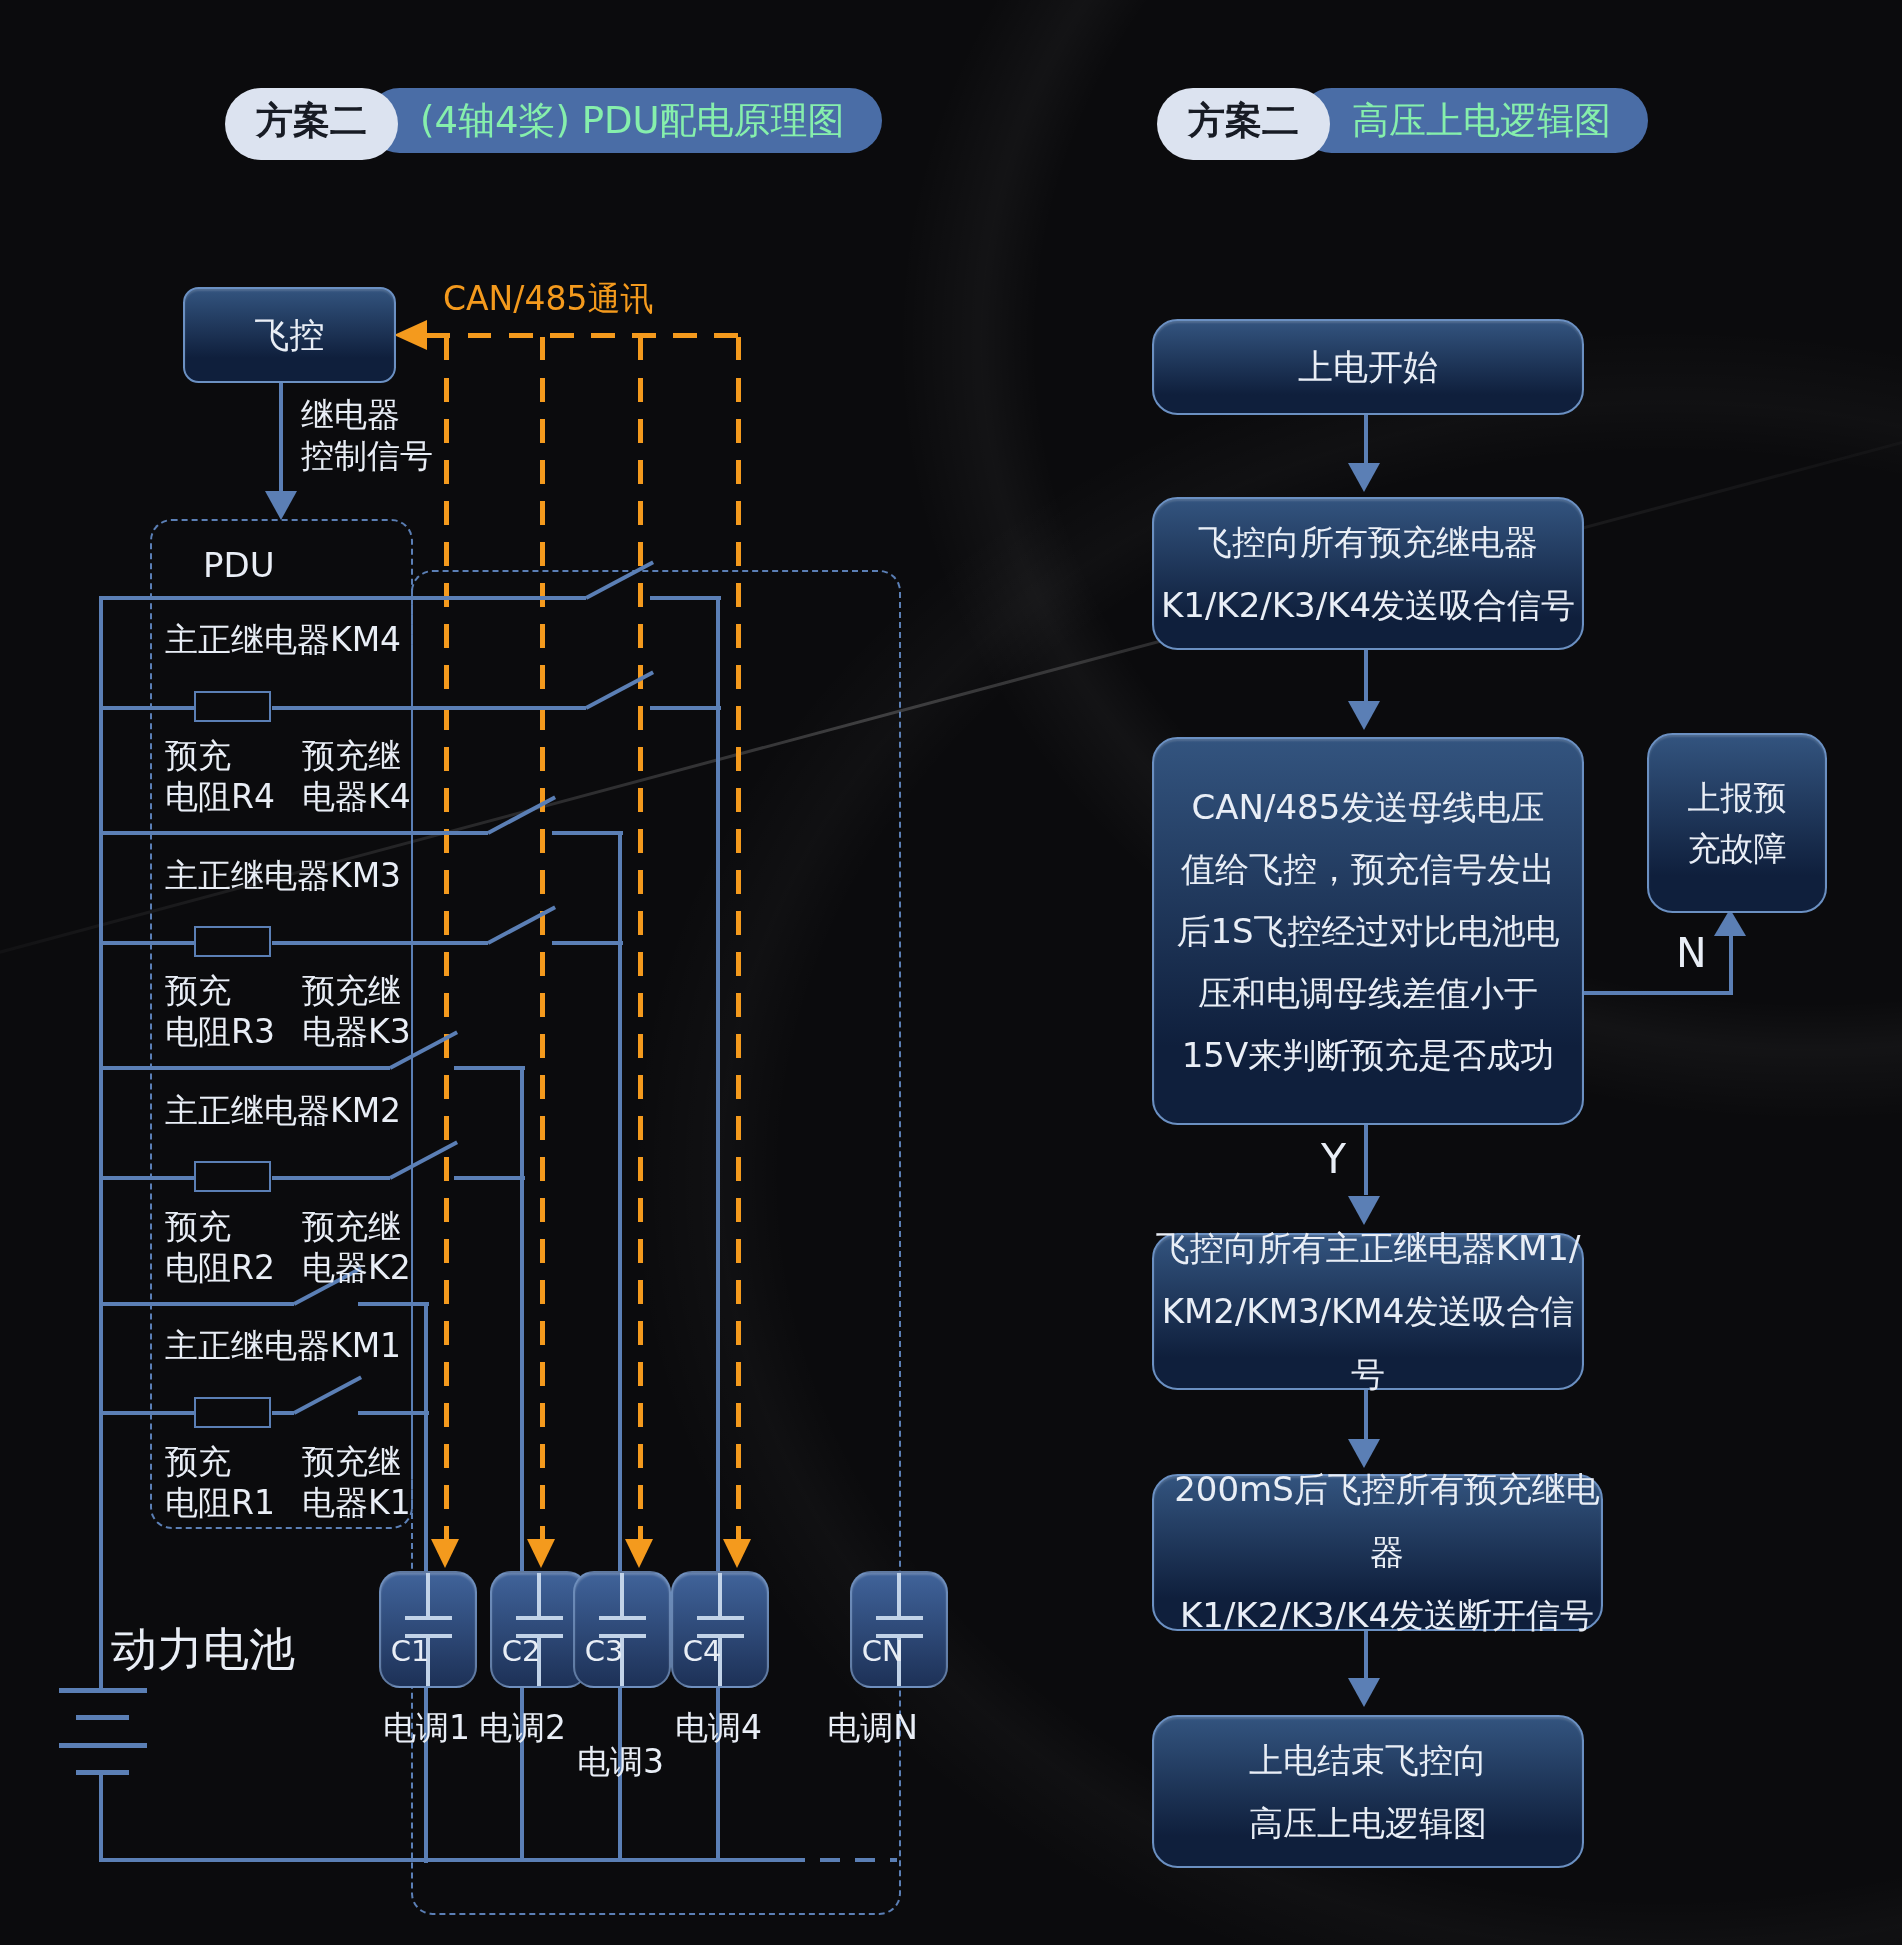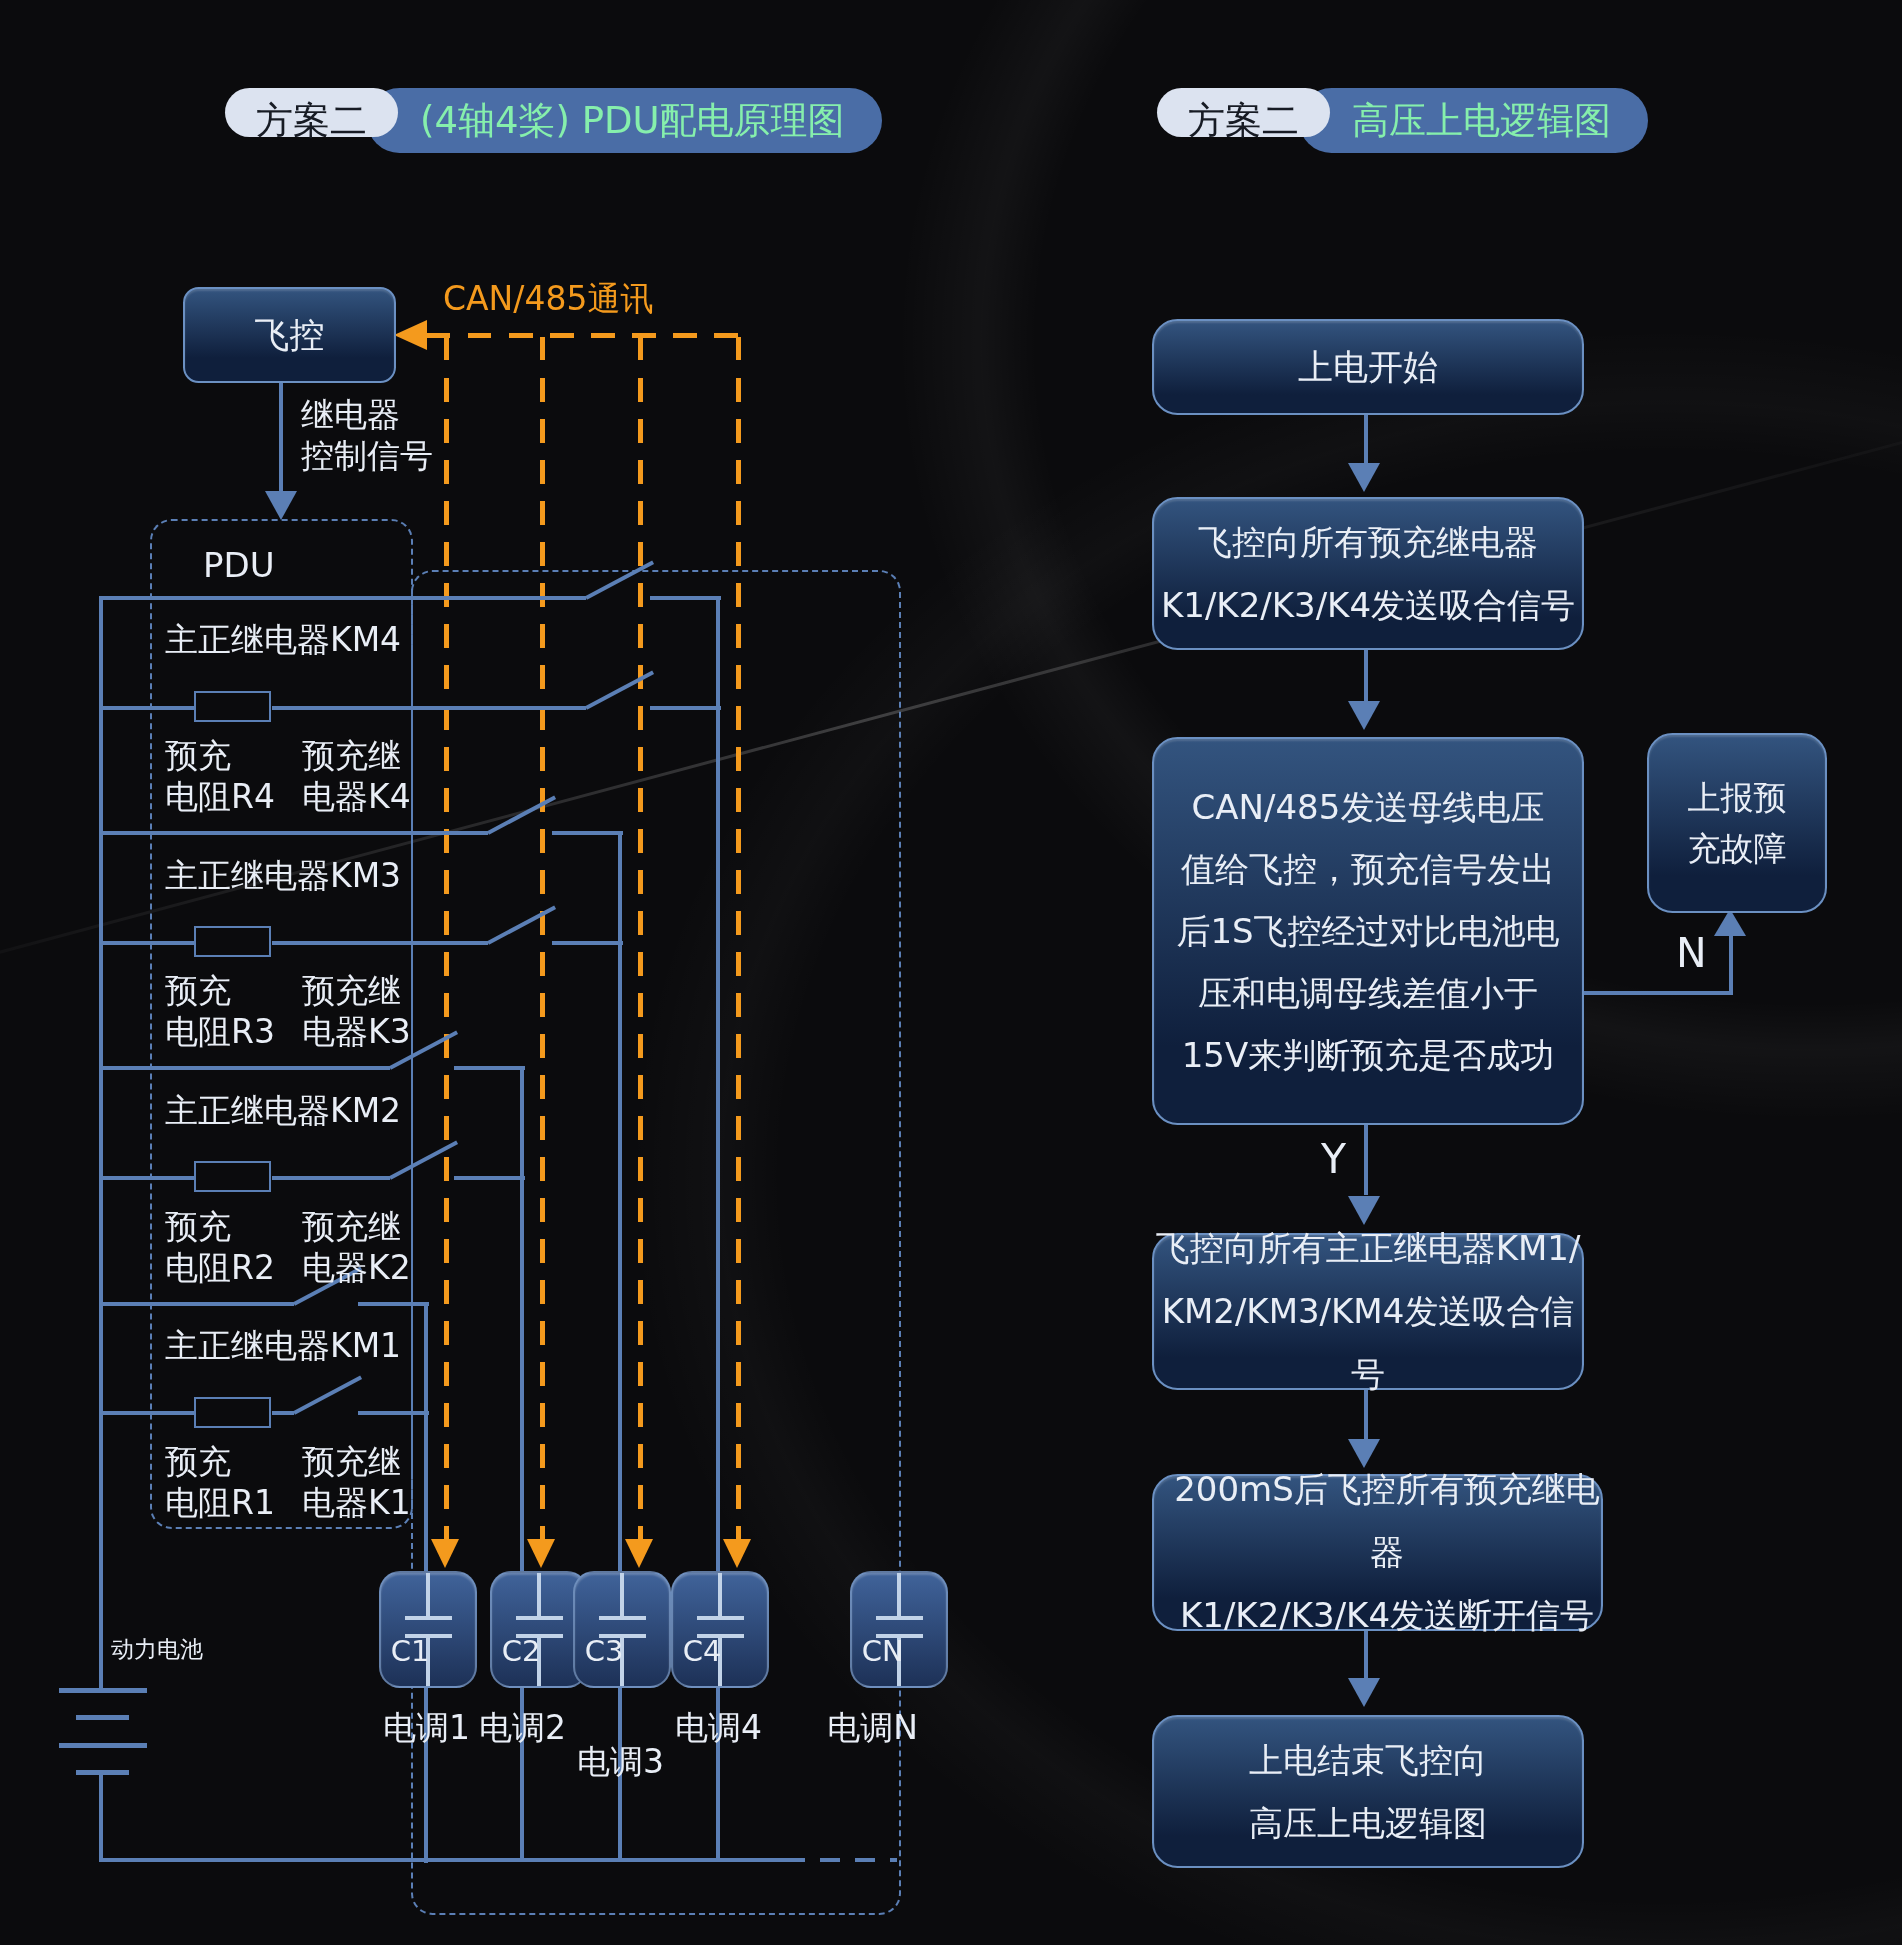--- a/index.html
+++ b/index.html
@@ -35,22 +35,22 @@
         display:flex;flex-direction:column;align-items:center;justify-content:center;
         color:var(--text);font-size:34px;line-height:63px;text-align:center;z-index:3;}
   .cap{position:absolute;width:94px;height:113px;border-radius:21px;border:2px solid rgba(150,180,220,.55);
        background:linear-gradient(180deg,var(--cap-top) 0%,var(--cap-bottom) 100%);
        box-shadow:inset 0 2px 2px rgba(255,255,255,.2);z-index:3;}
   .cap .stub{position:absolute;width:3.9px;background:var(--plate);left:45px;}
   .cap .plate{position:absolute;width:47px;height:3.9px;background:var(--plate);left:23.5px;}
   .cap .cap-lbl{position:absolute;left:9.8px;top:61px;font-size:29px;color:var(--text);}
   .res{position:absolute;width:73px;height:27.4px;border:2.9px solid var(--wire);background:transparent;z-index:2;}
   .title-wrap{position:absolute;display:flex;z-index:5;}
-  .pill-badge{background:var(--pill-light);color:var(--badge-text);border-radius:979px;font-weight:normal;
-              font-size:37px;height:49px;line-height:65px;padding:0 31px;position:relative;z-index:2;white-space:nowrap;}
+  .pill-badge{background:var(--pill-light);color:var(--badge-text);border-radius:979px;font-weight:bold;
+              font-size:37px;height:72px;line-height:65px;padding:0 31px;position:relative;z-index:2;white-space:nowrap;}
   .pill-title{background:var(--pill-blue);color:#86efac;border-radius:979px;font-size:37px;height:65px;
               line-height:65px;padding:0 37px 0 53px;margin-left:-31px;white-space:nowrap;}
   .decor{position:absolute;z-index:0;pointer-events:none;}
   .streak{left:-147px;top:990px;width:2352px;height:2.9px;
           background:linear-gradient(90deg,transparent,rgba(255,255,255,.20) 45%,rgba(255,255,255,.08) 70%,transparent);
           transform:rotate(-15deg);transform-origin:left center;}
   .ring1{left:833px;top:-490px;width:1960px;height:1666px;border-radius:50%;
          background:radial-gradient(ellipse at center,transparent 56%,rgba(255,255,255,.035) 60%,transparent 66%);}
   .ring2{left:588px;top:294px;width:2156px;height:1764px;border-radius:50%;
          background:radial-gradient(ellipse at center,transparent 58%,rgba(255,255,255,.025) 62%,transparent 68%);}
@@ -101,21 +101,21 @@
   <div class="dashbox" style="left:411px;top:570px;width:486px;height:1341px;"></div>
 
   <div class="wire vline" style="left:99px;top:596px;height:1094px;"></div>
   <div class="wire" style="left:59px;top:1688px;width:88px;height:4.9px;"></div>
   <div class="wire" style="left:76px;top:1715px;width:53px;height:4.9px;"></div>
   <div class="wire" style="left:59px;top:1743px;width:88px;height:4.9px;"></div>
   <div class="wire" style="left:76px;top:1770px;width:53px;height:4.9px;"></div>
   <div class="wire vline" style="left:99px;top:1775px;height:87px;"></div>
   <div class="wire hline" style="left:99px;top:1858px;width:686px;"></div>
   <div class="hdash-b" style="left:785px;top:1858px;width:112px;"></div>
-  <div class="lbl" style="left:111px;top:1629px;font-size:23px;">动力电池</div>
+  <div class="lbl" style="left:111px;top:1629px;font-size:46px;">动力电池</div>
 
   <div class="wire hline" style="left:101px;top:596px;width:485px;"></div>
   <div class="blade" style="left:586px;top:596px;"></div>
   <div class="wire hline" style="left:650px;top:596px;width:71px;"></div>
   <div class="wire vline" style="left:716px;top:596px;height:1266px;"></div>
   <div class="wire hline" style="left:101px;top:706px;width:93px;"></div>
   <div class="res" style="left:194px;top:691px;"></div>
   <div class="wire hline" style="left:272px;top:706px;width:314px;"></div>
   <div class="blade" style="left:586px;top:706px;"></div>
   <div class="wire hline" style="left:650px;top:706px;width:71px;"></div>

